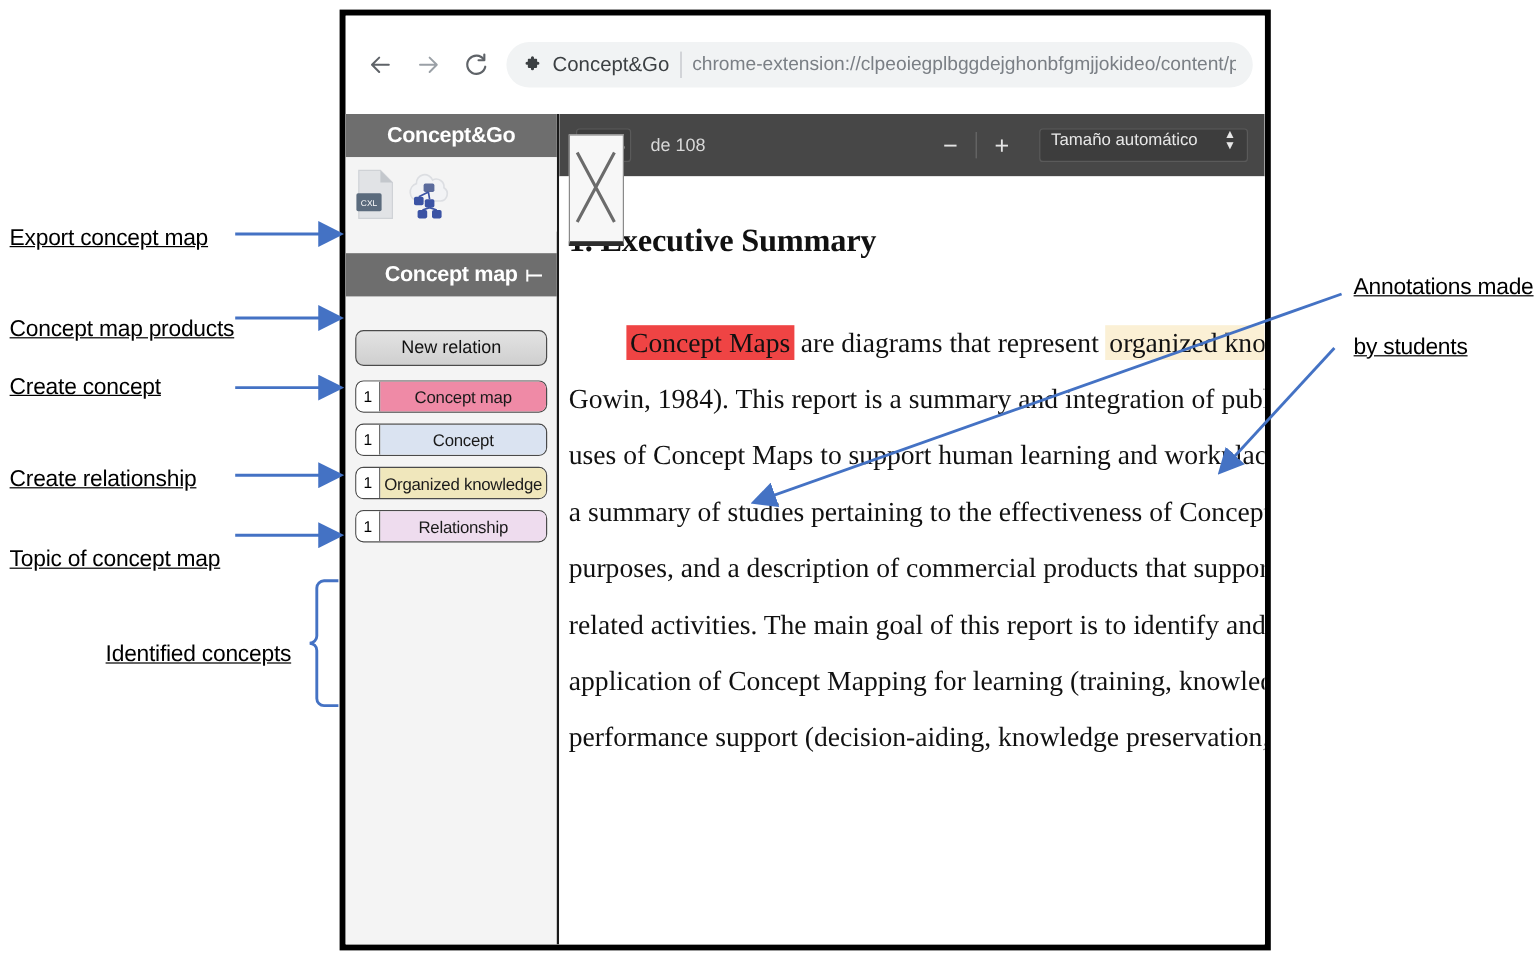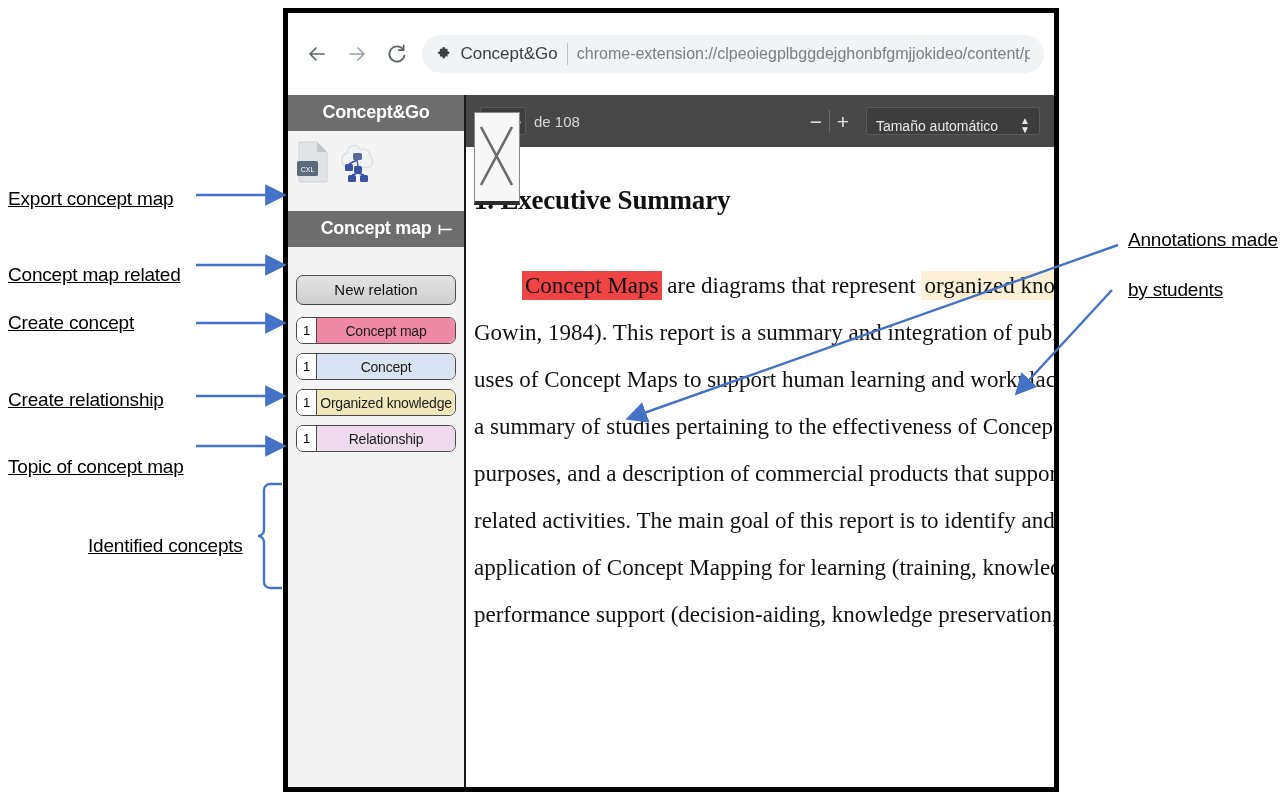--- a/index.html
+++ b/index.html
@@ -187,20 +187,21 @@
   }
 
   
   #viewer { flex: 1 1 auto; position: relative; background: #fff; overflow: hidden; }
   #pdf-toolbar {
     height: 52px;
     background: #474747;
     display: flex;
     align-items: center;
     padding: 0 14px;
+    gap: 8px;
     position: relative;
   }
   #page-input {
     width: 46px; height: 28px;
     background: #3d3d3d;
     border: 1px solid #5a5a5a;
     border-radius: 3px;
     color: #e8e8e8;
     font-size: 14px;
     display: flex; align-items: center; justify-content: flex-end;
@@ -215,21 +216,21 @@
     line-height: 1;
   }
   #tb-divider { width:1px; height: 22px; background:#6a6a6a; }
   #scale-select {
     height: 28px;
     background: #3d3d3d;
     border: 1px solid #5a5a5a;
     border-radius: 3px;
     color: #e8e8e8;
     font-size: 14px;
-    display: flex; align-items: flex-end;
+    display: flex; align-items: flex-start;
     padding: 0 9px;
     gap: 22px;
     margin-left: 10px;
   }
   #scale-select .arrows { font-size: 10px; line-height: 9px; text-align:center; }
 
   
   #broken-img {
     position: absolute;
     left: 8px; top: 17px;
@@ -401,21 +402,21 @@
             <div class="doc-line">application of Concept Mapping for learning (training, knowledge sharin</div>
             <div class="doc-line">performance support (decision-aiding, knowledge preservation, etc.).</div>
           </div>
         </div>
 
       </div>
     </div>
   </div>
 
   <div class="anno-label" style="left:8px;  top:188px">Export concept map</div>
-  <div class="anno-label" style="left:8px;  top:264px">Concept map related</div>
+  <div class="anno-label" style="left:8px;  top:264px">Concept map products</div>
   <div class="anno-label" style="left:8px;  top:312px">Create concept</div>
   <div class="anno-label" style="left:8px;  top:389px">Create relationship</div>
   <div class="anno-label" style="left:8px;  top:456px">Topic of concept map</div>
   <div class="anno-label" style="left:88px; top:535px">Identified concepts</div>
 
   <div class="anno-label right" style="left:1128px; top:229px">Annotations made</div>
   <div class="anno-label right" style="left:1128px; top:279px">by students</div>
 
   <svg id="anno-svg">
     <defs>

